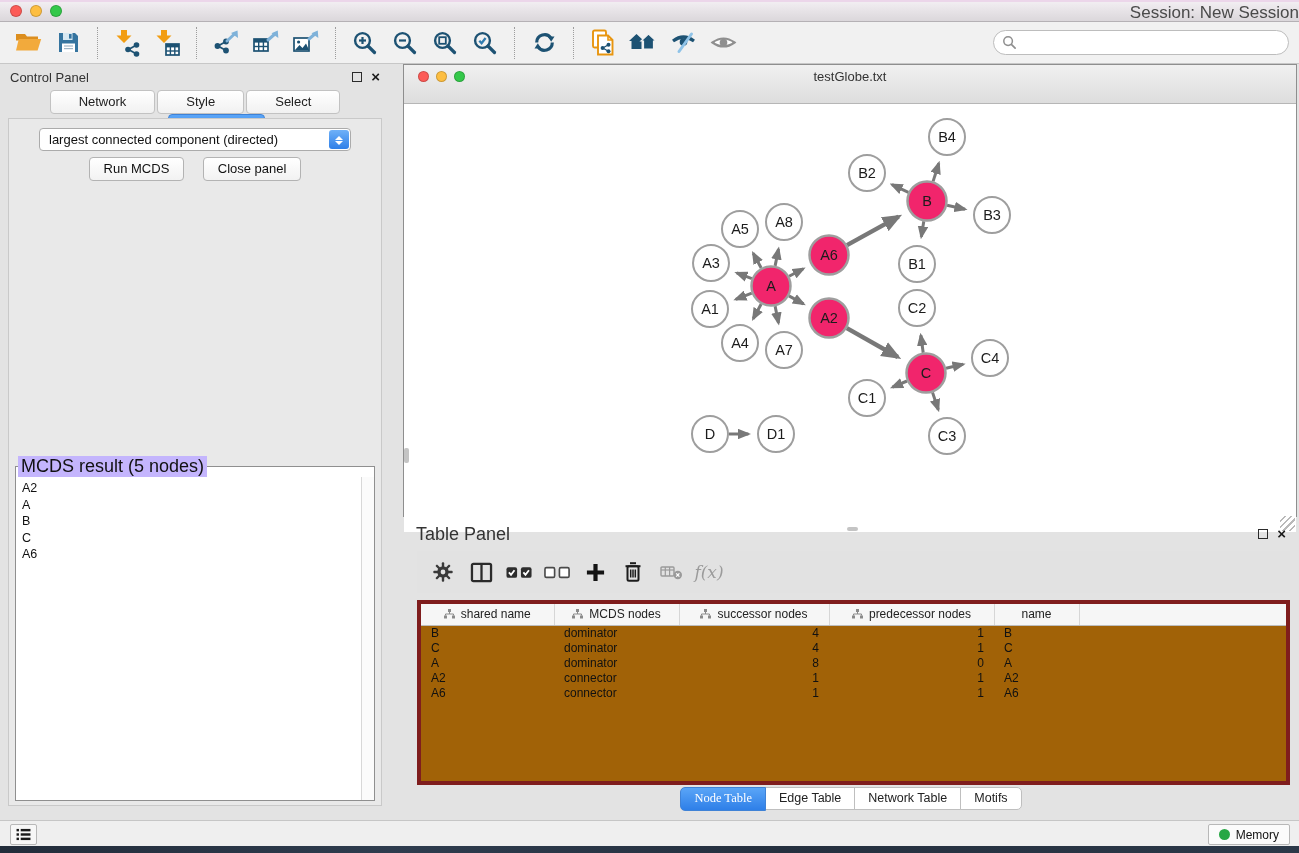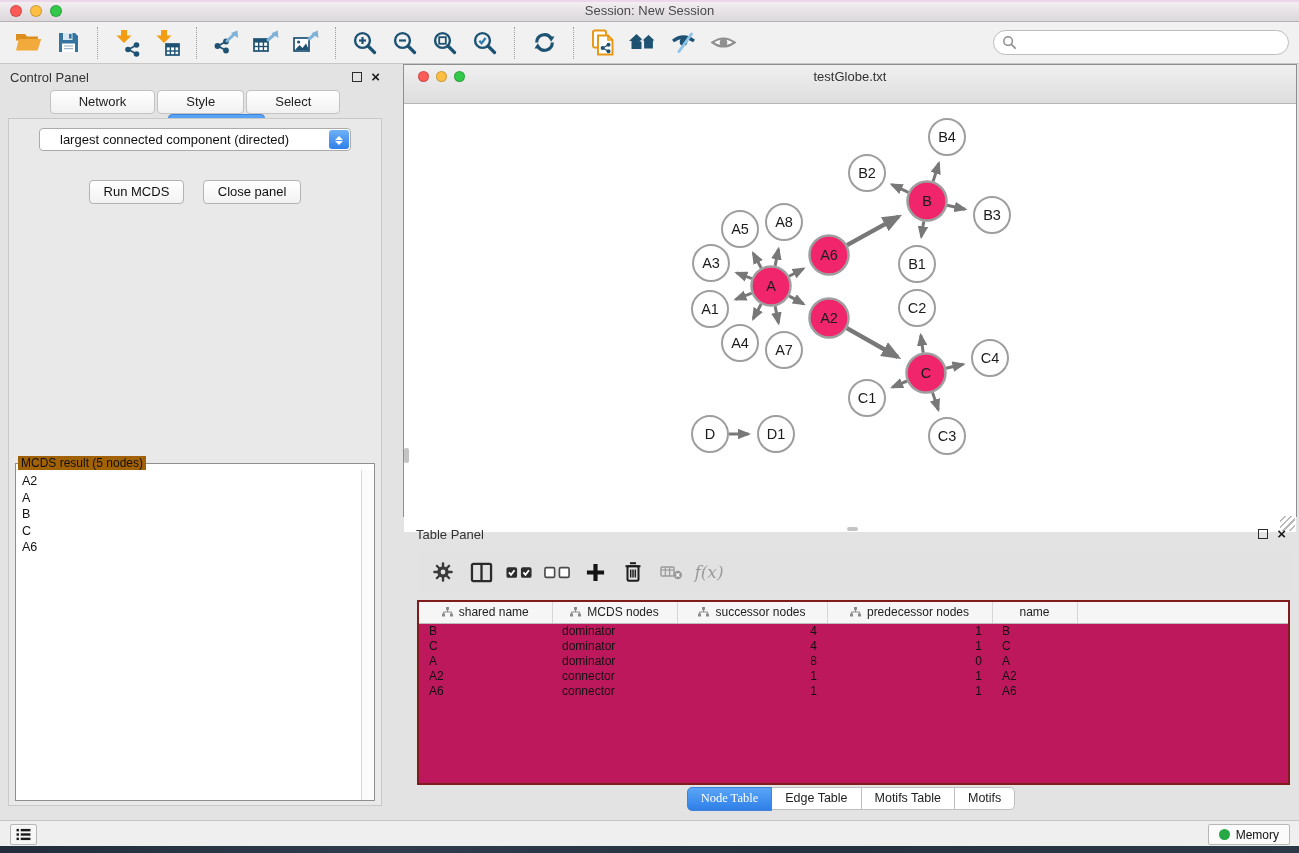--- a/index.html
+++ b/index.html
@@ -6,21 +6,21 @@
   html,body { width:1299px; height:853px; }
   body { position:relative; font-family:"Liberation Sans", sans-serif; background:#e3e3e3; overflow:hidden; color:#222; }
 
   
   #titlebar { position:absolute; left:0; top:0; width:1299px; height:22px;
     background:linear-gradient(#f4f0f4,#dbd7db); border-bottom:1px solid #b5b1b5; }
   #titlebar .pinkline { position:absolute; left:0; top:0; width:100%; height:2px; background:#ecd6ea; }
   .lights { position:absolute; left:10px; top:5px; display:flex; gap:8px; }
   .light { width:12px; height:12px; border-radius:50%; border:1px solid rgba(0,0,0,.18); }
   .light.red{ background:#fc5b57; } .light.yellow{ background:#fdbe41; } .light.green{ background:#34c84a; }
-  #titlebar .wtitle { position:absolute; left:0; top:3px; width:100%; text-align:center; font-size:13px; color:#4a4a4a; }
+  #titlebar .wtitle { position:absolute; left:0; top:3px; width:100%; text-align:right; font-size:17px; color:#4a4a4a; }
 
   
   #toolbar { position:absolute; left:0; top:22px; width:1299px; height:42px; background:#f1f1f1;
     border-bottom:1px solid #c7c7c7; display:flex; align-items:center; padding-left:8px; }
   .tbtn { width:40px; height:36px; display:flex; align-items:center; justify-content:center; flex:0 0 auto; }
   .tsep { width:1px; height:32px; border-left:1px dotted #9d9d9d; margin:0 9px; flex:0 0 auto; }
   #search { margin-left:auto; margin-right:10px; width:296px; height:25px; background:#fff;
     border:1px solid #bdbdbd; border-radius:13px; display:flex; align-items:center; padding-left:8px; }
   #search input { border:none; outline:none; flex:1; font-size:13px; background:transparent; font-family:inherit; }
 
@@ -35,34 +35,34 @@
   .float-box { width:10px; height:10px; border:1.6px solid #2b2b2b; display:inline-block; }
   .close-x { font-size:15px; font-weight:900; color:#1b1b1b; line-height:10px; }
   #cp-tabs { text-align:center; height:26px; }
   .tab { display:inline-block; padding:3px 28px 4px; font-size:13px; color:#222;
     background:linear-gradient(#ffffff,#f1f1f1); border:1px solid #c2c2c2; border-radius:4px; margin:0 1px; }
   .tab.active { background:linear-gradient(#5aa5f7,#2e7fe8); border-color:#3f82d6; color:#fff;margin-left:44px; }
   #cp-body { position:absolute; left:8px; top:54px; width:374px; height:688px;
     background:#e9e9e9; border:1px solid #c9c9c9; }
   #opt-label { margin-top:16px; text-align:center; font-size:13px; color:#111; }
   #criterion { position:relative; width:312px; height:23px; margin:9px auto 0; background:#fff;
-    border:1px solid #ababab; border-radius:4px; font-size:13px; line-height:21px; padding-left:20px; color:#111; }
+    border:1px solid #ababab; border-radius:4px; font-size:13px; line-height:21px; padding-left:9px; color:#111; }
   #criterion .stepper { position:absolute; right:1px; top:1px; width:20px; height:19px; border-radius:3px;
     background:linear-gradient(#6fb1f8,#2e7fe8); }
   #criterion .stepper::before { content:""; position:absolute; left:6px; top:2px;
     border:4px solid transparent; border-bottom-color:#fff; }
   #criterion .stepper::after { content:""; position:absolute; left:6px; top:11px;
     border:4px solid transparent; border-top-color:#fff; }
-  #cp-buttons { margin-top:29px; text-align:center; }
+  #cp-buttons { margin-top:6px; text-align:center; }
   .pbtn { display:inline-block; margin:0 7px; padding:3px 14px 4px; font-size:13px; color:#111;
     background:linear-gradient(#ffffff,#f2f2f2); border:1px solid #b3b3b3; border-radius:4px;
     font-family:inherit; cursor:default; }
   #mcds-group { position:absolute; left:6px; top:337px; width:360px; height:345px;
     border:1px solid #8f8f8f; background:#fff; }
-  #mcds-group legend { font-size:12px; color:#111; padding:0 3px; margin-left:2px; background:#a16207; }
+  #mcds-group legend { font-size:18px; color:#111; padding:0 3px; margin-left:2px; background:#c4b5fd; }
   #mcds-list { position:absolute; left:0; top:0; right:14px; bottom:0; padding:3px 6px; font-size:12.5px;
     line-height:16.5px; color:#111; overflow:hidden; }
   #mcds-scroll { position:absolute; right:0; top:0; bottom:0; width:13px; background:#fbfbfb;
     border-left:1px solid #d8d8d8; }
 
   
   #network-window { position:absolute; left:403px; top:0; width:894px; height:453px;
     border:1px solid #8e8e8e; background:#fff; }
   #nw-titlebar { position:relative; height:39px; background:linear-gradient(#f0f0f0,#dddddd);
     border-bottom:1px solid #b6b6b6; }
@@ -74,27 +74,27 @@
   #graph-svg { position:absolute; left:0; top:0; }
   #graph-svg text { font-family:"Liberation Sans", sans-serif; }
   .vthumb { position:absolute; left:0; top:344px; width:5px; height:15px; background:#c4c4c4; border-radius:2px; }
   .hthumb { position:absolute; left:443px; bottom:1px; width:11px; height:4px; background:#c4c4c4; border-radius:2px; }
   #nw-grip { position:absolute; right:1px; bottom:1px; width:15px; height:15px;
     background:repeating-linear-gradient(135deg, transparent 0 3px, #b9b9b9 3px 4.5px); }
 
   
   #table-panel { position:absolute; left:403px; top:456px; width:896px; height:292px; }
   #tp-header { height:28px; display:flex; align-items:center; padding:0 13px; }
-  #tp-header .ptitle { font-size:13px; color:#333; }
+  #tp-header .ptitle { font-size:18px; color:#333; }
   #tp-toolbar { position:absolute; left:14px; top:31px; right:9px; height:42px; background:#e2e2e2;
     border-radius:2px; display:flex; align-items:center; padding-left:7px; }
   .ttool { width:38px; height:36px; display:flex; align-items:center; justify-content:center; flex:0 0 auto; }
   #fx-label { font-family:"DejaVu Serif", serif; font-style:italic; font-size:17px; color:#9b9b9b; }
   #tp-table-wrap { position:absolute; left:14px; top:80px; right:9px; bottom:27px;
-    border:2px solid #7f1d1d; background:#be185d; overflow:hidden; }
+    border:4px solid #7f1d1d; background:#a16207; overflow:hidden; }
   #node-table { border-collapse:collapse; font-size:12px; table-layout:fixed; width:100%; }
   #node-table th { height:21px; background:#f6f6f6; border-bottom:1px solid #bdbdbd;
     border-right:1px solid #d6d6d6; font-weight:normal; font-size:12px; color:#222; text-align:center;
     white-space:nowrap; overflow:hidden; }
   #node-table th.filler { border-right:none; }
   #node-table th .hicon { display:inline-block; vertical-align:-1px; margin-right:6px; }
   #node-table td { height:15px; line-height:15px; padding:0 10px; color:#111; white-space:nowrap; overflow:hidden; }
   #tp-tabs { position:absolute; left:0; right:0; bottom:2px; text-align:center; height:23px; }
   .ttab { display:inline-block; padding:3px 13px 4px; font-size:12.5px; color:#222; background:#fff;
     border:1px solid #bfbfbf; margin-left:-1px; position:relative; }
@@ -595,21 +595,21 @@
               <td style="text-align: left;">A6</td>
               <td style="text-align: left;">connector</td>
               <td style="text-align: right;">1</td>
               <td style="text-align: right;">1</td>
               <td style="text-align: left;">A6</td>
               <td></td>
             </tr>
           </tbody>
       </table>
     </div>
-    <div id="tp-tabs"><span class="ttab active">Node Table</span><span class="ttab">Edge Table</span><span class="ttab">Motifs Table</span><span class="ttab">Motifs</span></div>
+    <div id="tp-tabs"><span class="ttab active">Node Table</span><span class="ttab">Edge Table</span><span class="ttab">Network Table</span><span class="ttab">Motifs</span></div>
   </div>
 </div>
 
 <div id="statusbar">
   <div id="list-btn">
     <svg width="15" height="13" viewBox="0 0 16 14">
       <g fill="#1a1a1a">
         <rect x="0.5" y="1" width="2.6" height="2.6"></rect>
           <rect x="5" y="1" width="10.5" height="2.6"></rect>
         <rect x="0.5" y="5.7" width="2.6" height="2.6"></rect>

